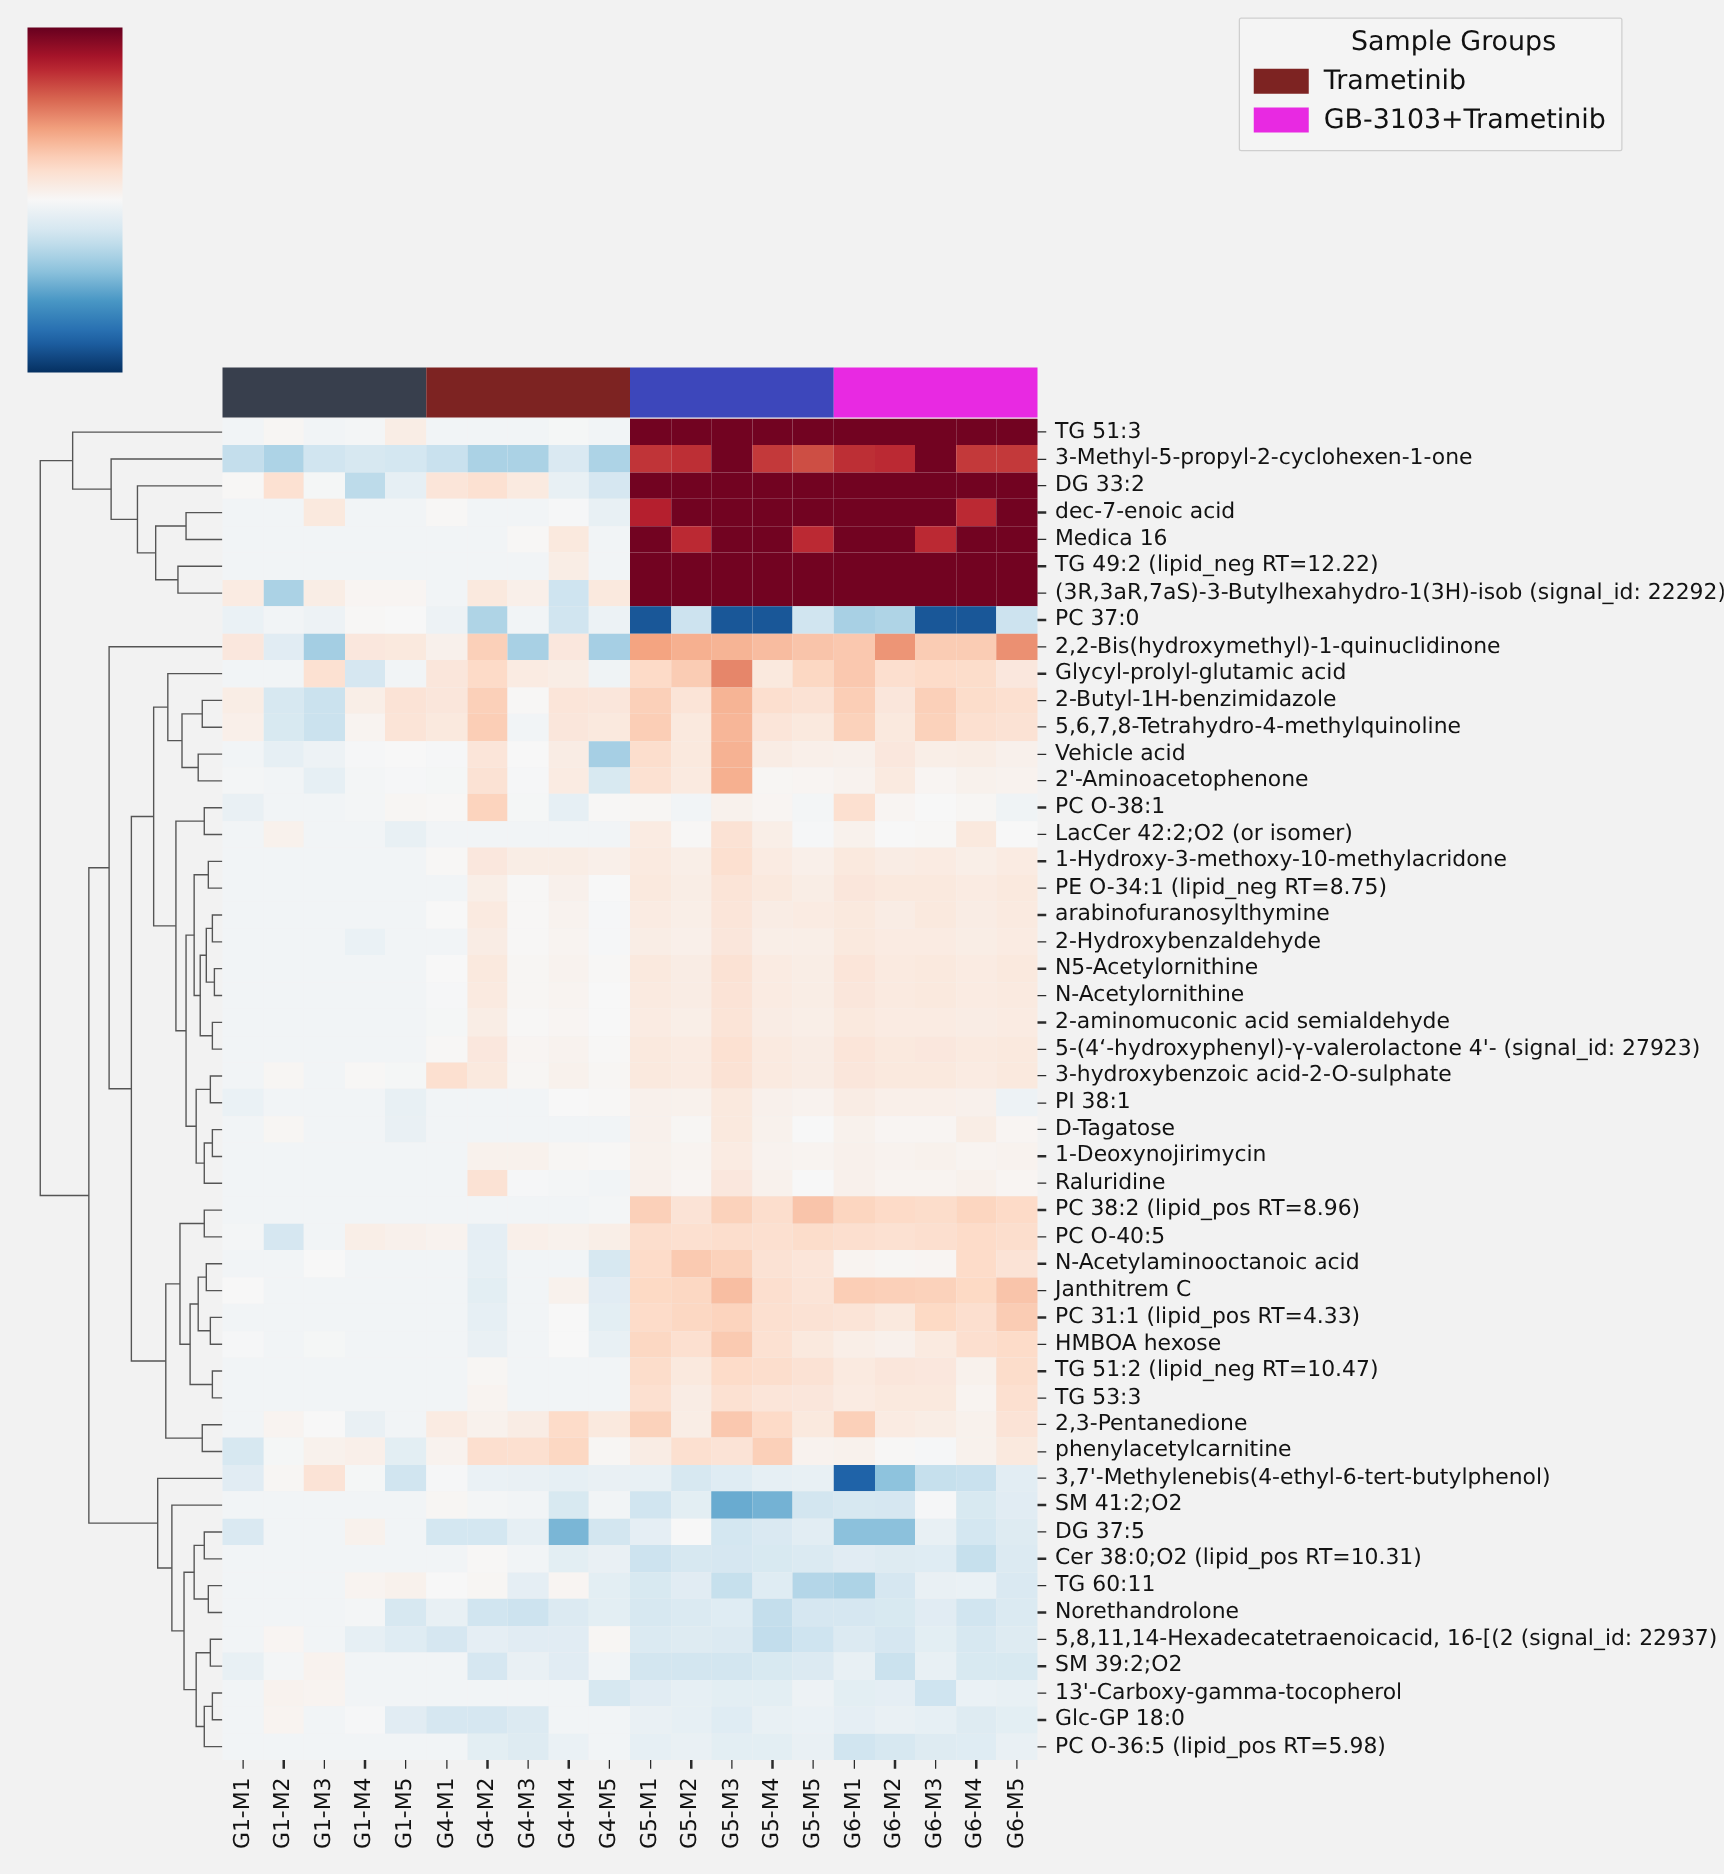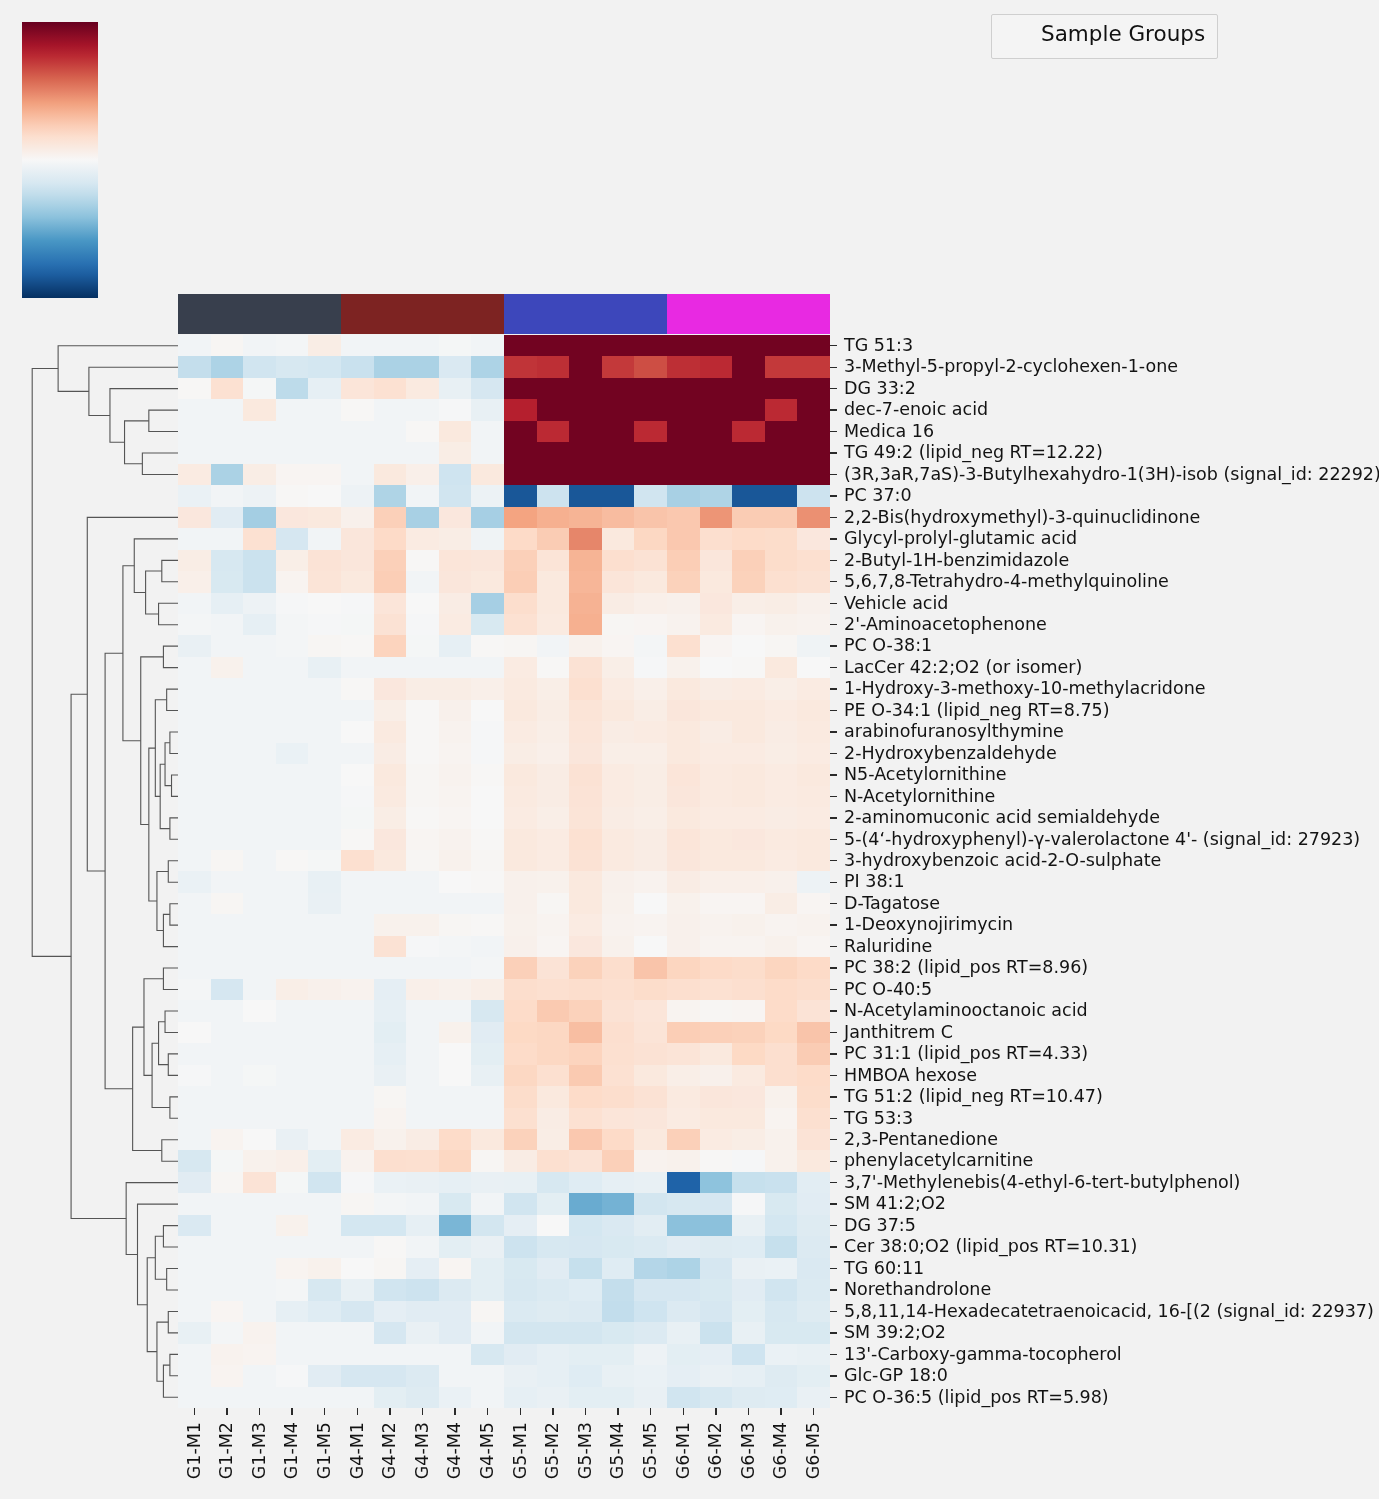--- a/index.html
+++ b/index.html
@@ -198,20 +198,28 @@
 </head>
 <body>
 
 <div id="colorbar-group">
   <div id="colorbar-gradient" style="background: linear-gradient(rgb(103, 0, 31) 0%, rgb(134, 10, 36) 4.17%, rgb(165, 20, 41) 8.33%, rgb(187, 42, 51) 12.5%, rgb(202, 72, 65) 16.67%, rgb(216, 102, 81) 20.83%, rgb(229, 130, 103) 25%, rgb(241, 159, 125) 29.17%, rgb(247, 183, 153) 33.33%, rgb(251, 205, 182) 37.5%, rgb(252, 223, 207) 41.67%, rgb(249, 235, 227) 45.83%, rgb(247, 247, 247) 50%, rgb(231, 239, 244) 54.17%, rgb(215, 232, 241) 58.33%, rgb(193, 221, 235) 62.5%, rgb(167, 208, 228) 66.67%, rgb(139, 193, 220) 70.83%, rgb(106, 172, 208) 75%, rgb(73, 151, 197) 79.17%, rgb(56, 132, 187) 83.33%, rgb(41, 113, 178) 87.5%, rgb(28, 93, 159) 91.67%, rgb(17, 70, 128) 95.83%, rgb(5, 48, 97) 100%);"></div>
 </div>
 
 <div id="legend">
   <div id="legend-title">Sample Groups</div>
   <div id="legend-items">
+      <div class="legend-row">
+        <span class="legend-swatch" style="background: rgb(125, 35, 34);"></span>
+        <span class="legend-label">Trametinib</span>
+      </div>
+      <div class="legend-row">
+        <span class="legend-swatch" style="background: rgb(232, 41, 226);"></span>
+        <span class="legend-label">GB-3103+Trametinib</span>
+      </div>
     </div>
 </div>
 
 <div id="plot-area">
   <div id="dendrogram">
       <svg width="164" height="1073">
         <path d="M 164 75.11 L 134.84 75.11 L 134.84 96.57000000000001 L 164 96.57000000000001" fill="none" stroke="#555555" stroke-width="1.1"></path>
         <path d="M 164 118.03 L 128.36 118.03 L 128.36 139.49 L 164 139.49" fill="none" stroke="#555555" stroke-width="1.1"></path>
         <path d="M 134.84 85.84 L 110.53999999999999 85.84 L 110.53999999999999 128.76 L 128.36 128.76" fill="none" stroke="#555555" stroke-width="1.1"></path>
         <path d="M 164 53.650000000000006 L 95.96000000000001 53.650000000000006 L 95.96000000000001 107.3 L 110.53999999999999 107.3" fill="none" stroke="#555555" stroke-width="1.1"></path>
@@ -1297,21 +1305,21 @@
       <div class="row-label" style="top: 139.49px;">
         <span class="rl-tick"></span>
         <span class="rl-text">(3R,3aR,7aS)-3-Butylhexahydro-1(3H)-isob (signal_id: 22292)</span>
       </div>
       <div class="row-label" style="top: 160.95px;">
         <span class="rl-tick"></span>
         <span class="rl-text">PC 37:0</span>
       </div>
       <div class="row-label" style="top: 182.41px;">
         <span class="rl-tick"></span>
-        <span class="rl-text">2,2-Bis(hydroxymethyl)-3-quinuclidinone</span>
+        <span class="rl-text">2,2-Bis(hydroxymethyl)-1-quinuclidinone</span>
       </div>
       <div class="row-label" style="top: 203.87px;">
         <span class="rl-tick"></span>
         <span class="rl-text">Glycyl-prolyl-glutamic acid</span>
       </div>
       <div class="row-label" style="top: 225.33px;">
         <span class="rl-tick"></span>
         <span class="rl-text">2-Butyl-1H-benzimidazole</span>
       </div>
       <div class="row-label" style="top: 246.79px;">

